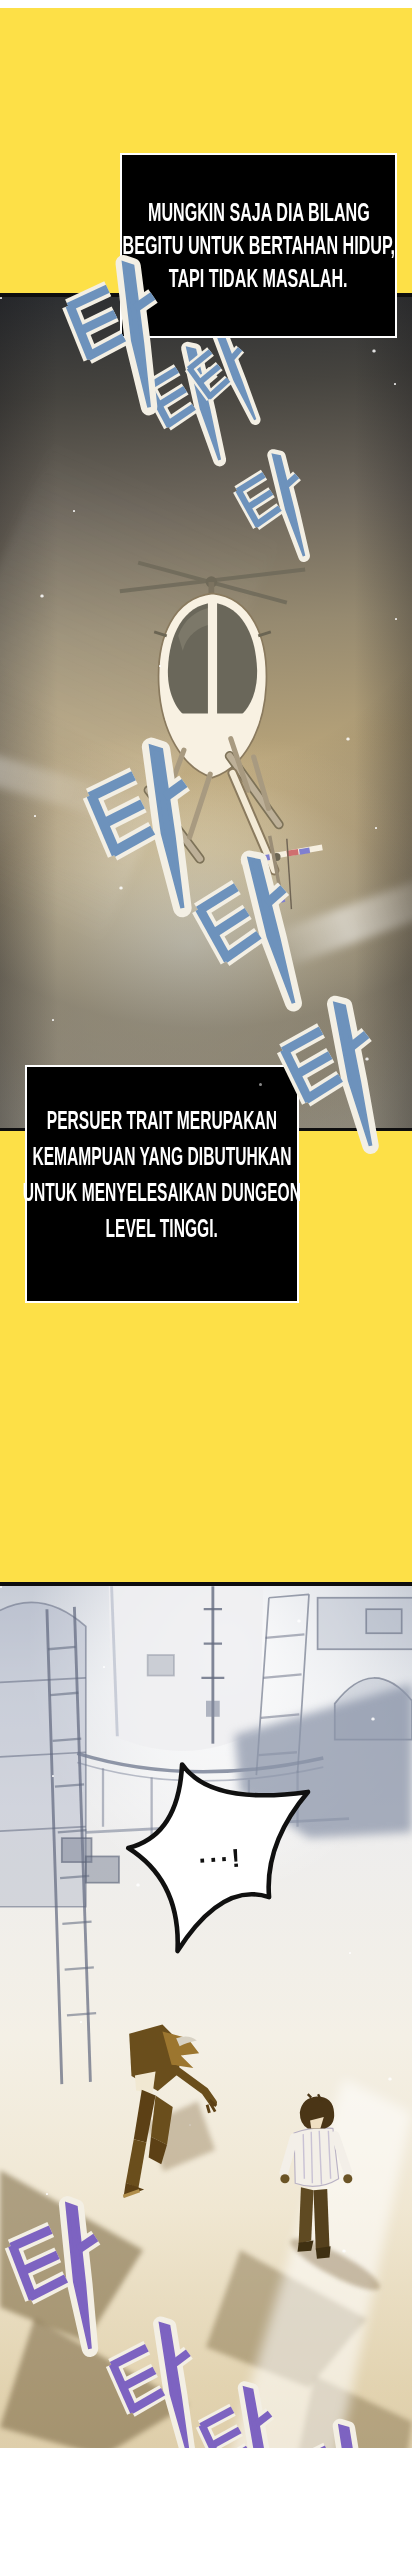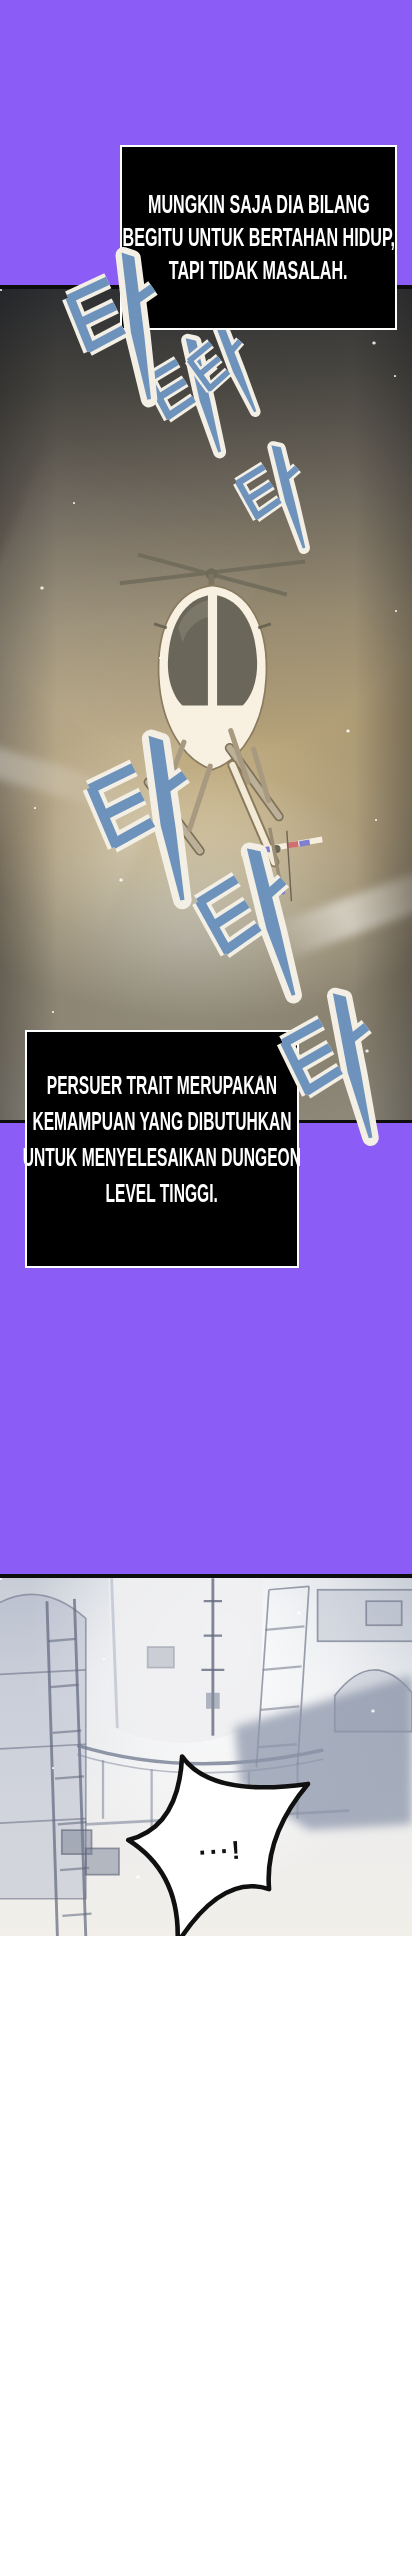--- a/index.html
+++ b/index.html
@@ -1,17 +1,17 @@
 <!DOCTYPE html>
 <html style="font-size:9.2px"><head>
 <meta charset="utf-8">
 <style>
   html,body{margin:0;padding:0;background:#ffffff;}
-  #page{position:relative;width:412px;height:1936px;margin:0 auto;overflow:hidden;
-        background:#8b5cf6;font-family:"Liberation Sans", sans-serif;}
+  #page{position:relative;width:412px;height:2440px;margin:8px auto;overflow:hidden;
+        background:#fde047;font-family:"Liberation Sans", sans-serif;}
   .abs{position:absolute;}
   
   .panel{position:absolute;left:0;width:412px;}
   #panel1{top:285px;height:831px;border-top:4px solid #0e0e0f;border-bottom:3.4px solid #0e0e0f;
     background:
       radial-gradient(ellipse 366px 286px at 46% 78%, rgba(255,250,228,.95), rgba(247,233,195,.70) 34%, rgba(222,198,150,.22) 60%, rgba(0,0,0,0) 76%),
       radial-gradient(ellipse 515px 372px at 28% 98%, rgba(252,244,220,.9), rgba(0,0,0,0) 70%),
       linear-gradient(176deg,#2c2e31 0%,#46443f 12%,#6e675c 26%,#968a70 40%,#b3a078 54%,#cdb98f 66%,#e3d4ae 82%,#efe4c4 100%);
     z-index:1;}
   #panel1 .vignette{position:absolute;inset:0;
@@ -146,21 +146,21 @@
   <div class="caption" id="caption1" style="left:120px;top:145px;width:277px;height:185px;">
     <div class="cap-line">MUNGKIN SAJA DIA BILANG</div>
     <div class="cap-line">BEGITU UNTUK BERTAHAN HIDUP,</div>
     <div class="cap-line">TAPI TIDAK MASALAH.</div>
   </div>
 
   <svg class="ta blue overbox" style="left: 68px; top: 256px; transform: rotate(-10deg); color: rgb(109, 146, 188);" width="97" height="157" viewBox="0 0 130 210" aria-label="타">
       <use href="#ta"></use>
     </svg>
 
-  <div class="caption" id="caption2" style="left:24.6px;top:1030px;width:274px;height:238px;padding-bottom:20.6px;">
+  <div class="caption" id="caption2" style="left:24.6px;top:1057px;width:274px;height:238px;padding-bottom:20.6px;">
     <div class="cap-line">PERSUER TRAIT MERUPAKAN</div>
     <div class="cap-line">KEMAMPUAN YANG DIBUTUHKAN</div>
     <div class="cap-line">UNTUK MENYELESAIKAN DUNGEON</div>
     <div class="cap-line">LEVEL TINGGI.</div>
   </div>
   <div class="dots" style="left:259px;top:1075px;width:3.4px;height:3.4px;background:#9a9a9a;opacity:.9;z-index:5;"></div>
 
   <svg class="ta blue overbox" style="left: 285px; top: 997px; transform: rotate(-14deg); color: rgb(109, 146, 188);" width="97" height="157" viewBox="0 0 130 210" aria-label="타">
       <use href="#ta"></use>
     </svg>

